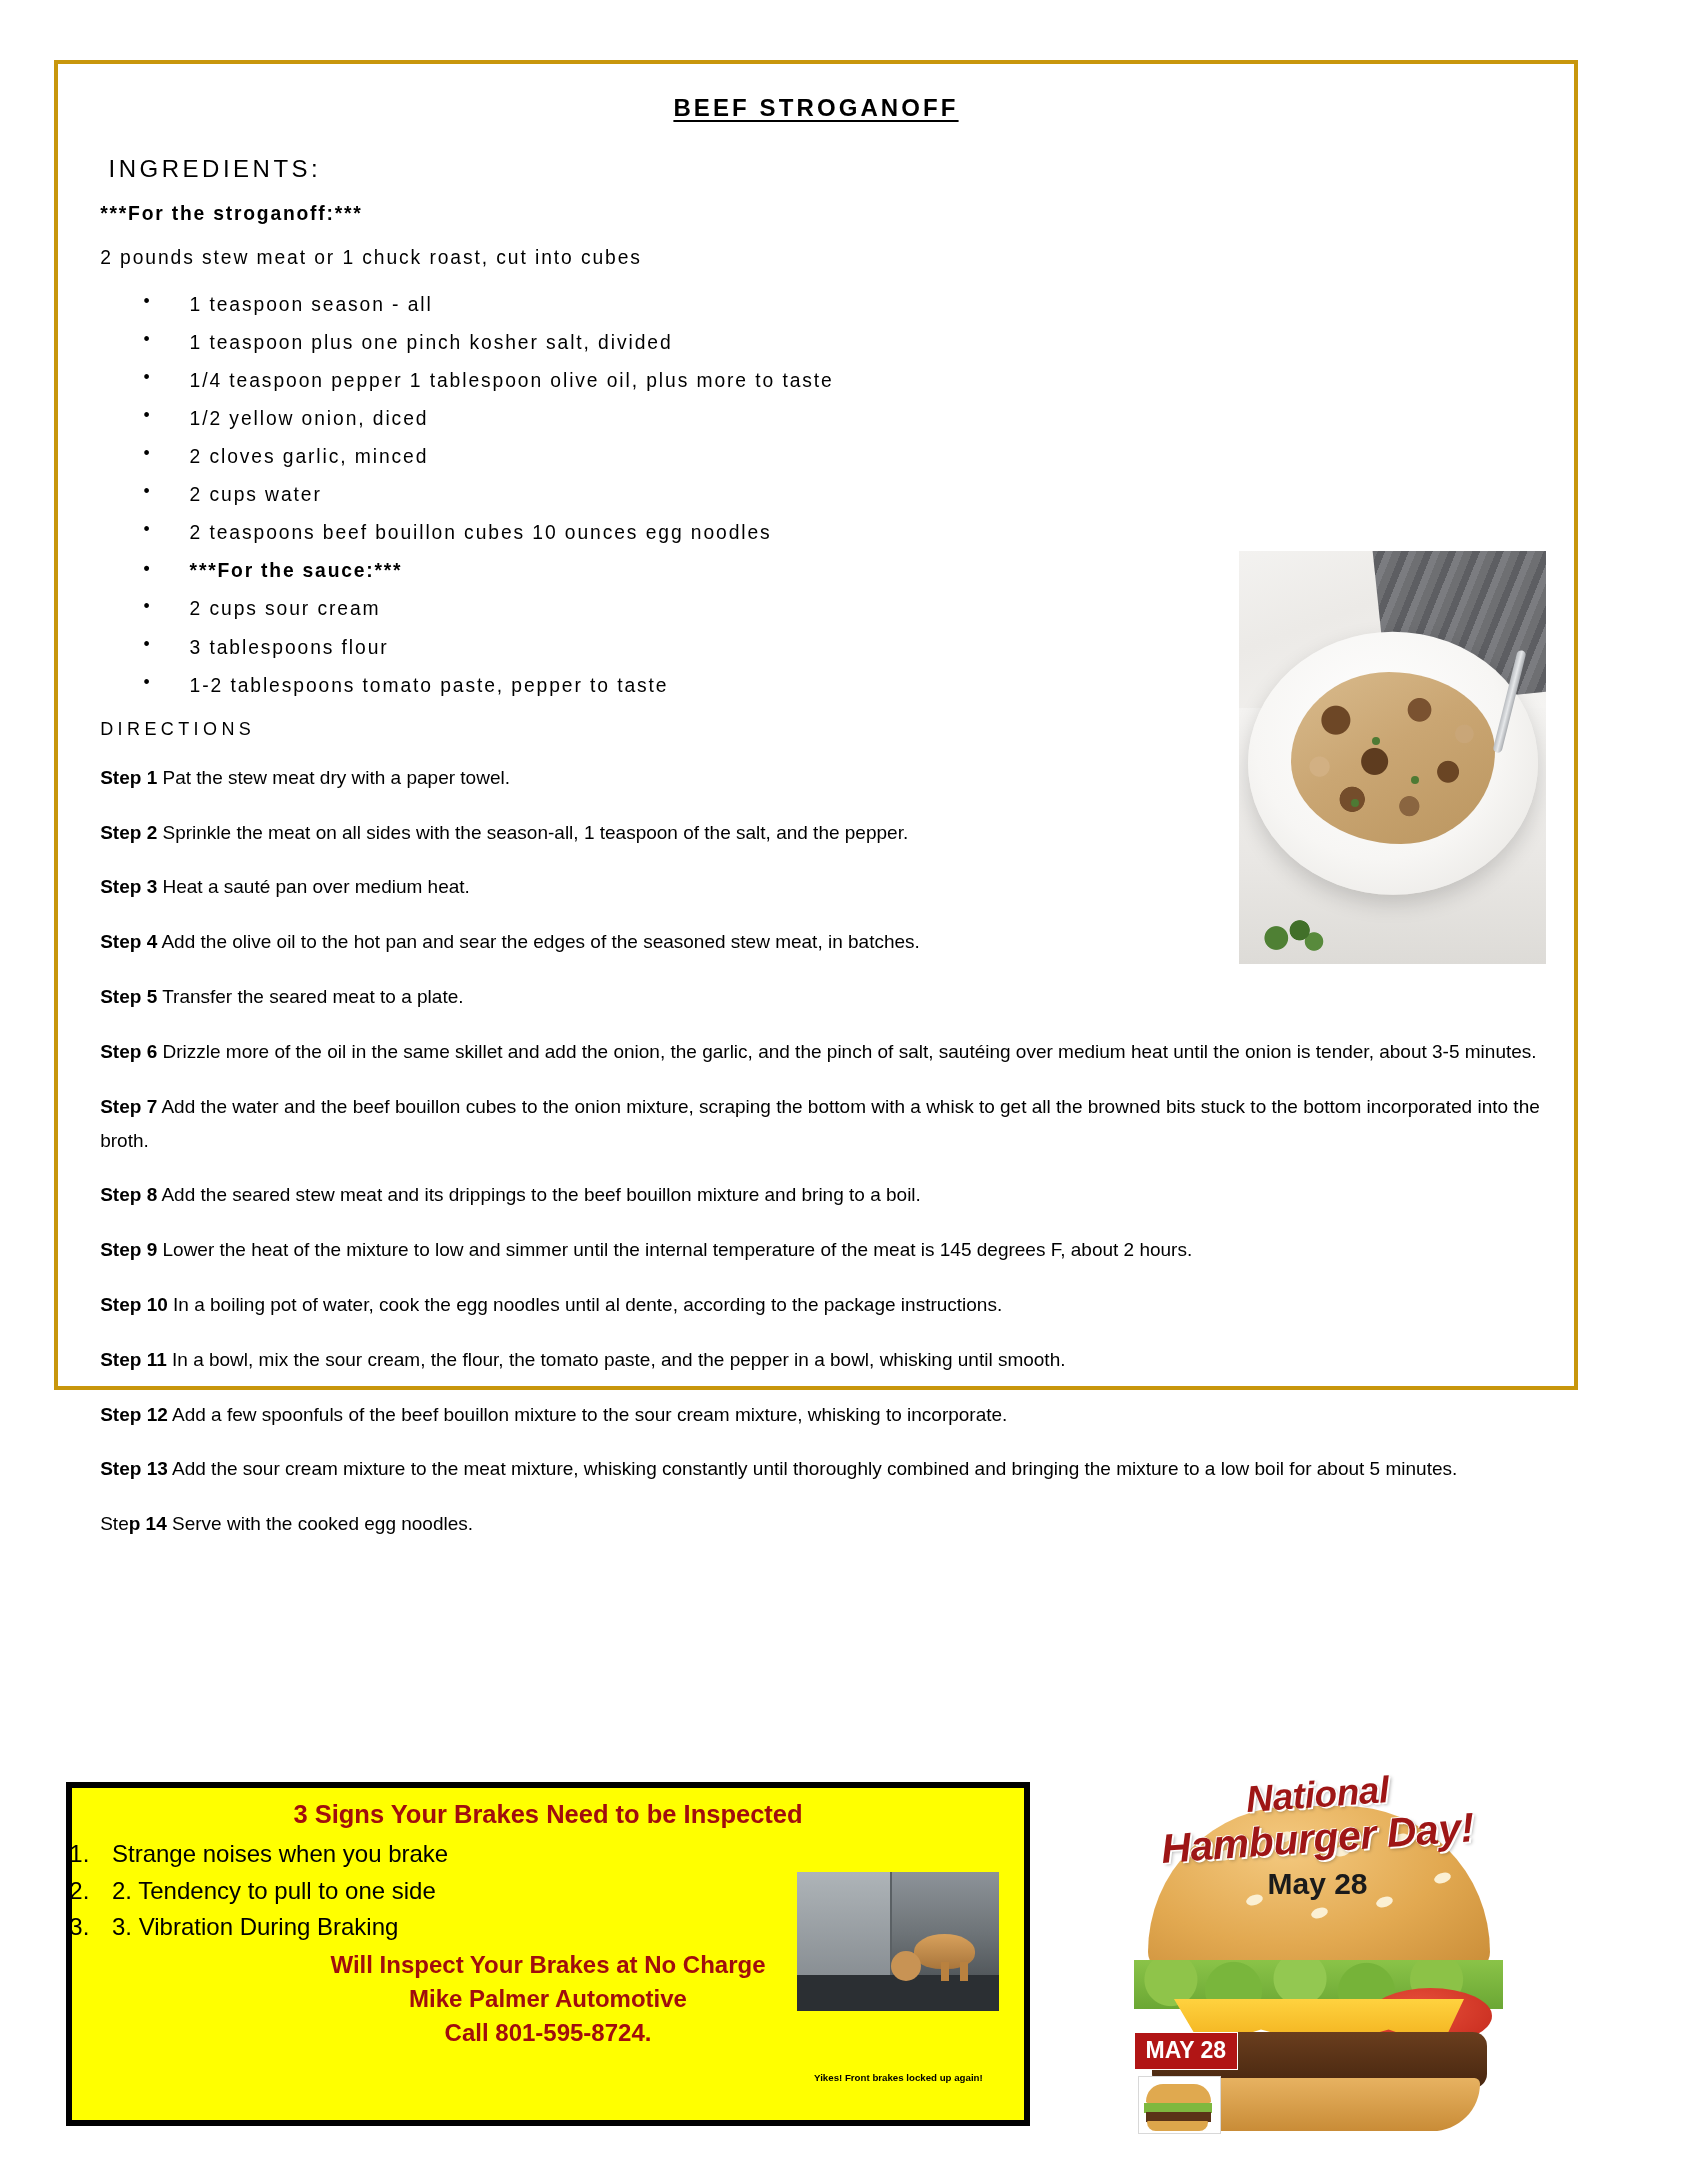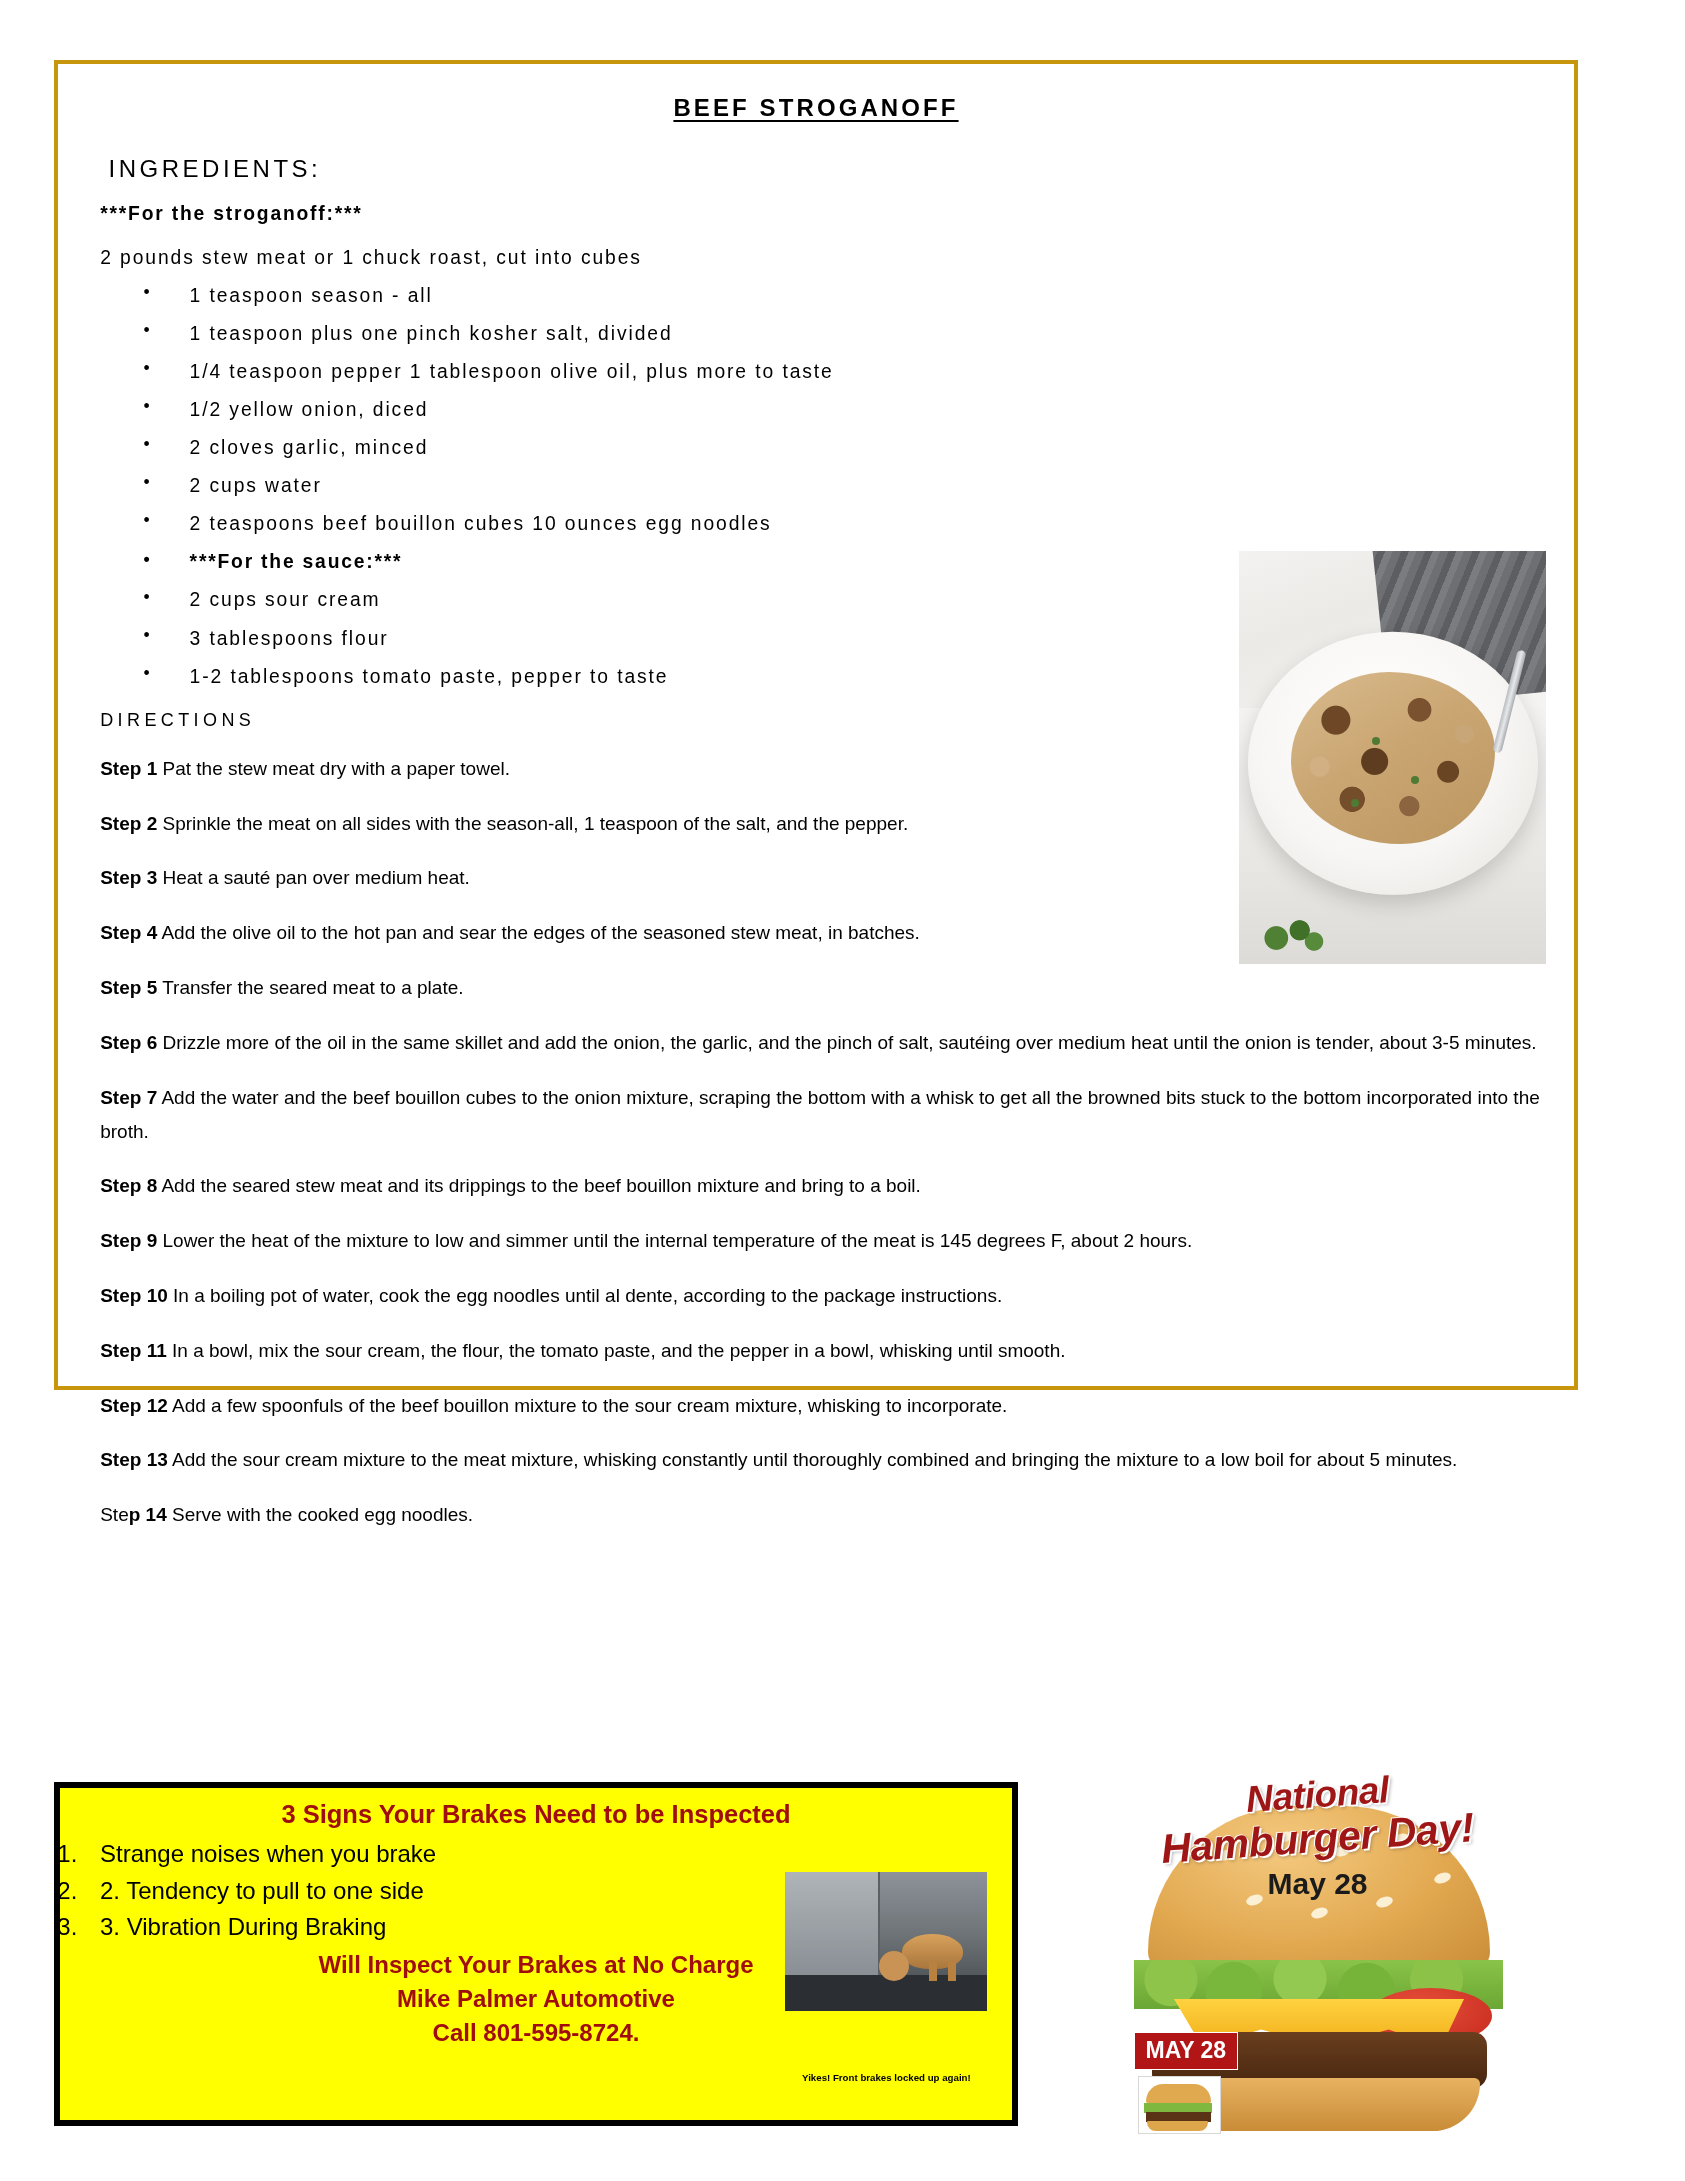--- a/index.html
+++ b/index.html
@@ -58,21 +58,21 @@
     font-size: 19.3px;
     letter-spacing: 1.9px;
     margin: 19.3px 0 0 17.6px;
     font-family: "Liberation Sans", sans-serif;
     line-height: 1.25;
   }
   .ing-line.bold { font-weight: 700; letter-spacing: 1.8px; }
 
   ul.ing-list {
     list-style: none;
-    margin: 14px 0 0 0;
+    margin: 23px 0 0 0;
     padding: 0;
   }
   ul.ing-list li {
     position: relative;
     font-size: 19.3px;
     letter-spacing: 1.9px;
     margin: 0 0 14px 0;
     padding-left: 107px;
     line-height: 1.25;
     font-family: "Liberation Sans", sans-serif;
@@ -165,21 +165,21 @@
     width: 65px; height: 35px;
     background:
       radial-gradient(circle at 22% 60%, #4f8034 0 11.4px, transparent 12.3px),
       radial-gradient(circle at 58% 38%, #417029 0 9.7px, transparent 10.5px),
       radial-gradient(circle at 80% 70%, #588a3c 0 8.8px, transparent 9.7px);
   }
 
   
   .brake-ad {
     position: absolute;
-    left: 54px;
+    left: 66px;
     top: 1782px;
     width: 964px;
     height: 344px;
     background: #ffff00;
     border: 6.1px solid #000000;
     box-sizing: border-box;
   }
   .brake-title {
     text-align: center;
     color: #a00d0d;

